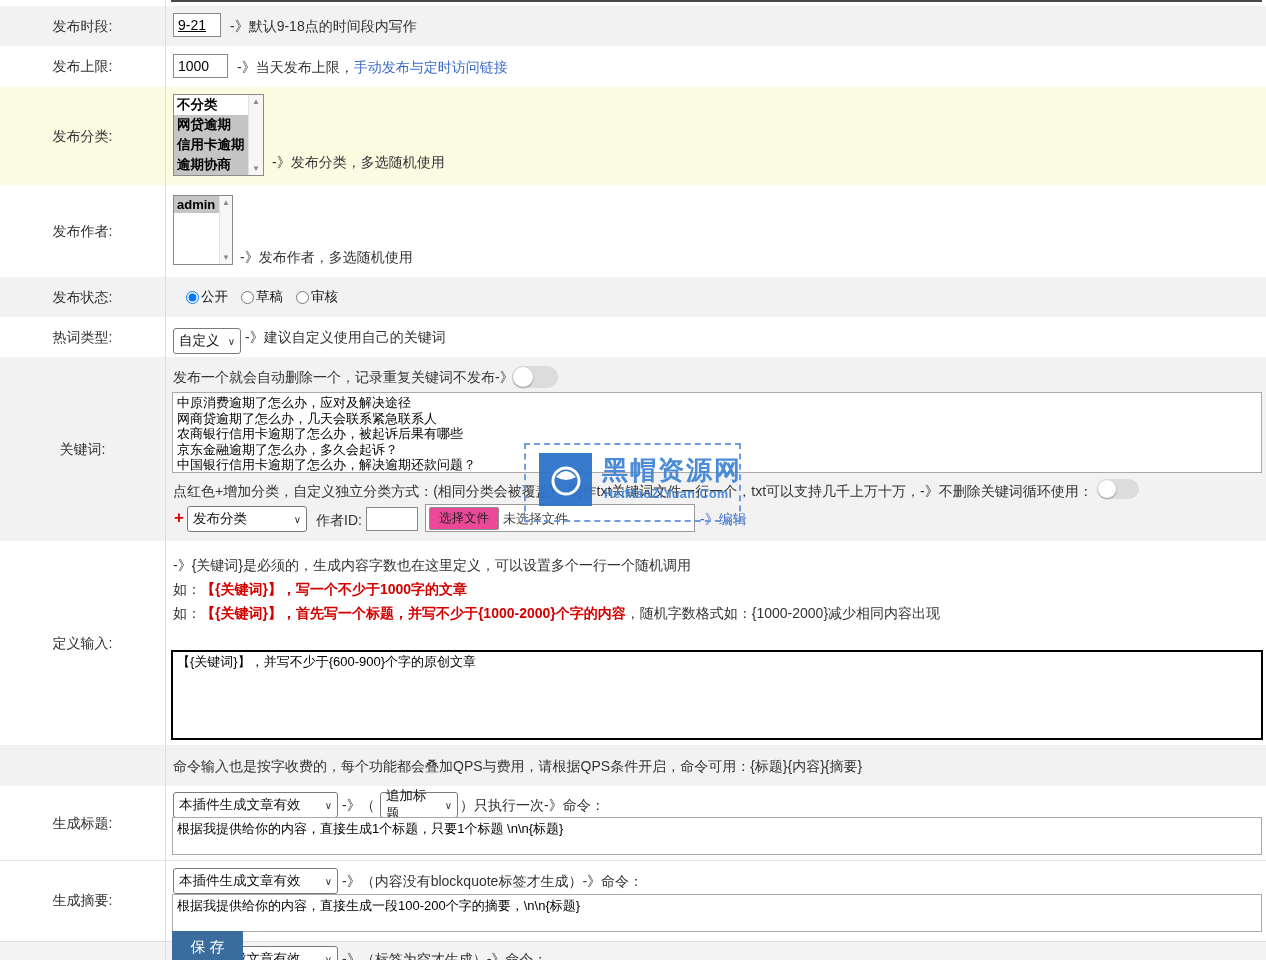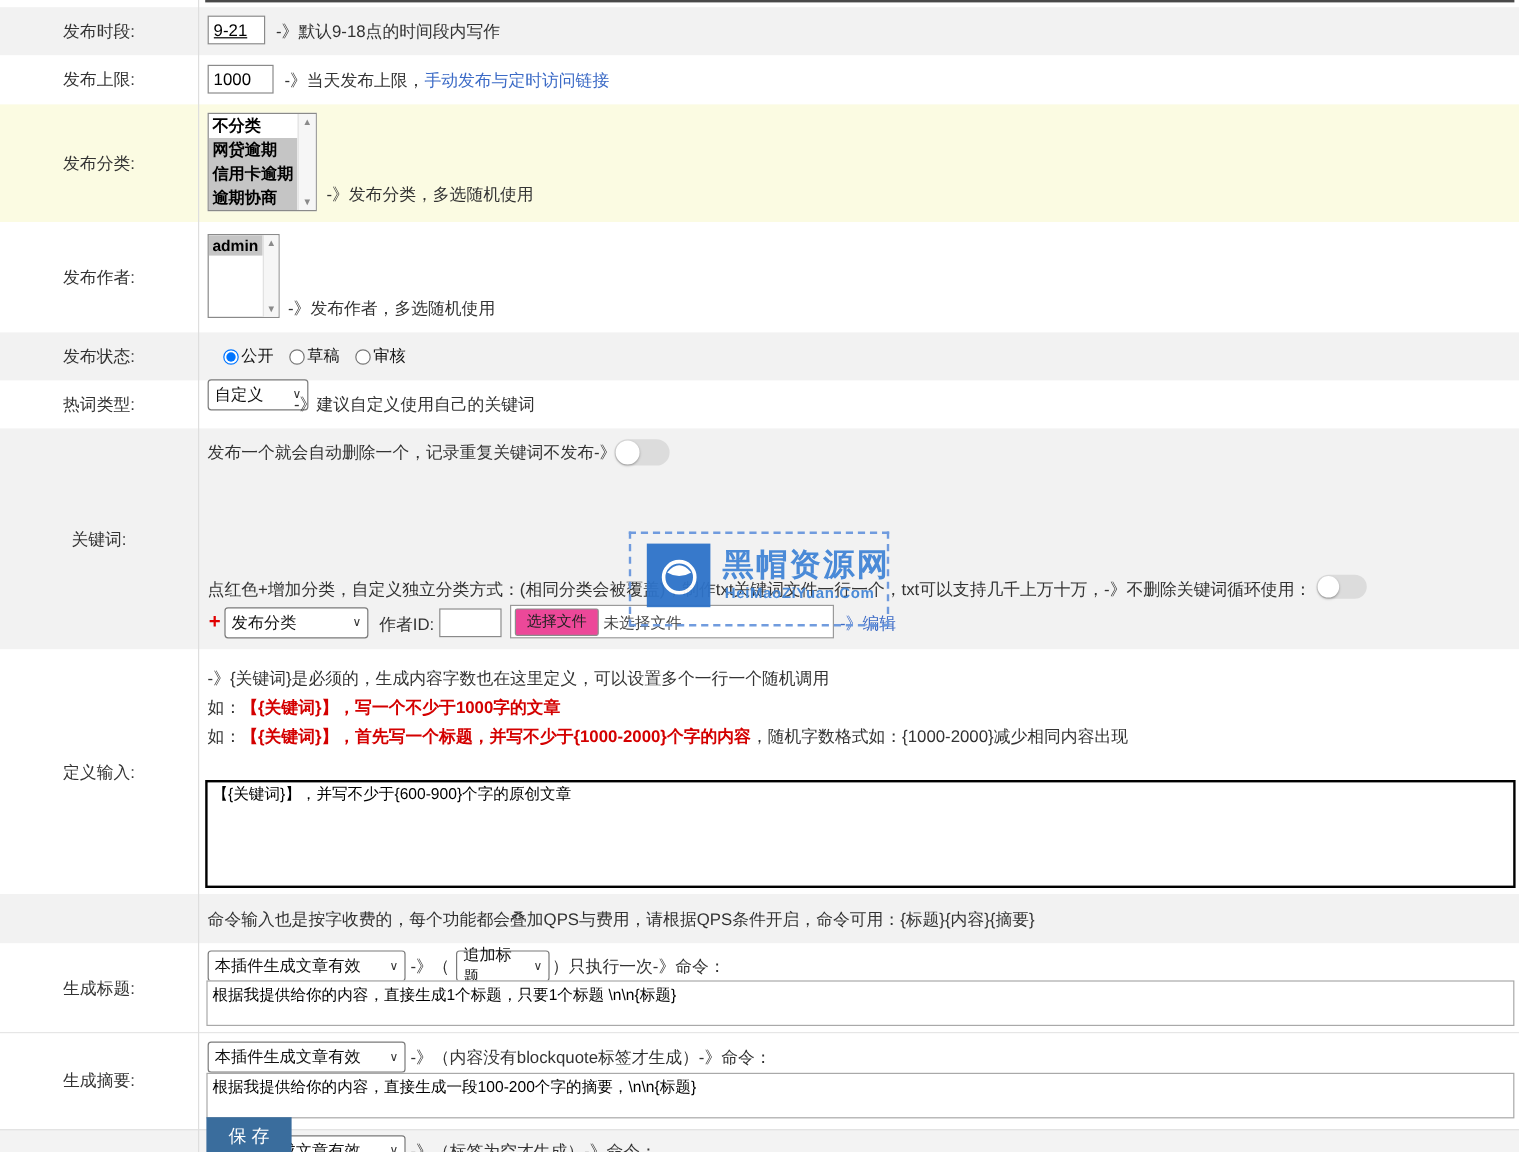--- a/index.html
+++ b/index.html
@@ -107,31 +107,36 @@
         <input type="radio" name="pubstatus" style="">
         <span>草稿</span>
       </label>
     <label class="ritem">
         <input type="radio" name="pubstatus" style="">
         <span>审核</span>
       </label>
   </div>
 
   <div class="rl" style="top:327px;">热词类型:</div>
-  <div class="sel" style="left:173px;top:316px;width:84px;">
+  <div class="sel" style="left:173px;top:328px;width:68px;">
     <span>自定义</span>
     <span class="chv">∨</span>
   </div>
   <span class="tx" style="left:245px;top:327px;">-》建议自定义使用自己的关键词</span>
 
   <div class="rl" style="top:439px;">关键词:</div>
   <span class="tx" style="left:173px;top:367px;">发布一个就会自动删除一个，记录重复关键词不发布-》</span>
   <div class="tg" style="left:512px;top:366px;width:46px;height:22px;">
       <div class="knob" style="width:20px;height:20px;"></div>
     </div>
+  <textarea class="ta" style="left: 172px; top: 392px; width: 1090px; height: 81px;">中原消费逾期了怎么办，应对及解决途径
+网商贷逾期了怎么办，几天会联系紧急联系人
+农商银行信用卡逾期了怎么办，被起诉后果有哪些
+京东金融逾期了怎么办，多久会起诉？
+中国银行信用卡逾期了怎么办，解决逾期还款问题？</textarea>
   <span class="tx" style="left:173px;top:481px;">点红色+增加分类，自定义独立分类方式：(相同分类会被覆盖)，制作txt关键词文件一行一个，txt可以支持几千上万十万，-》不删除关键词循环使用：</span>
   <div class="tg" style="left:1097px;top:479px;width:42px;height:20px;">
       <div class="knob" style="width:18px;height:18px;"></div>
     </div>
   <span class="plus" style="left:174px;top:508px;">+</span>
   <div class="sel" style="left:187px;top:506px;width:120px;">
     <span>发布分类</span>
     <span class="chv">∨</span>
   </div>
   <span class="tx" style="left:316px;top:510px;">作者ID:</span>

